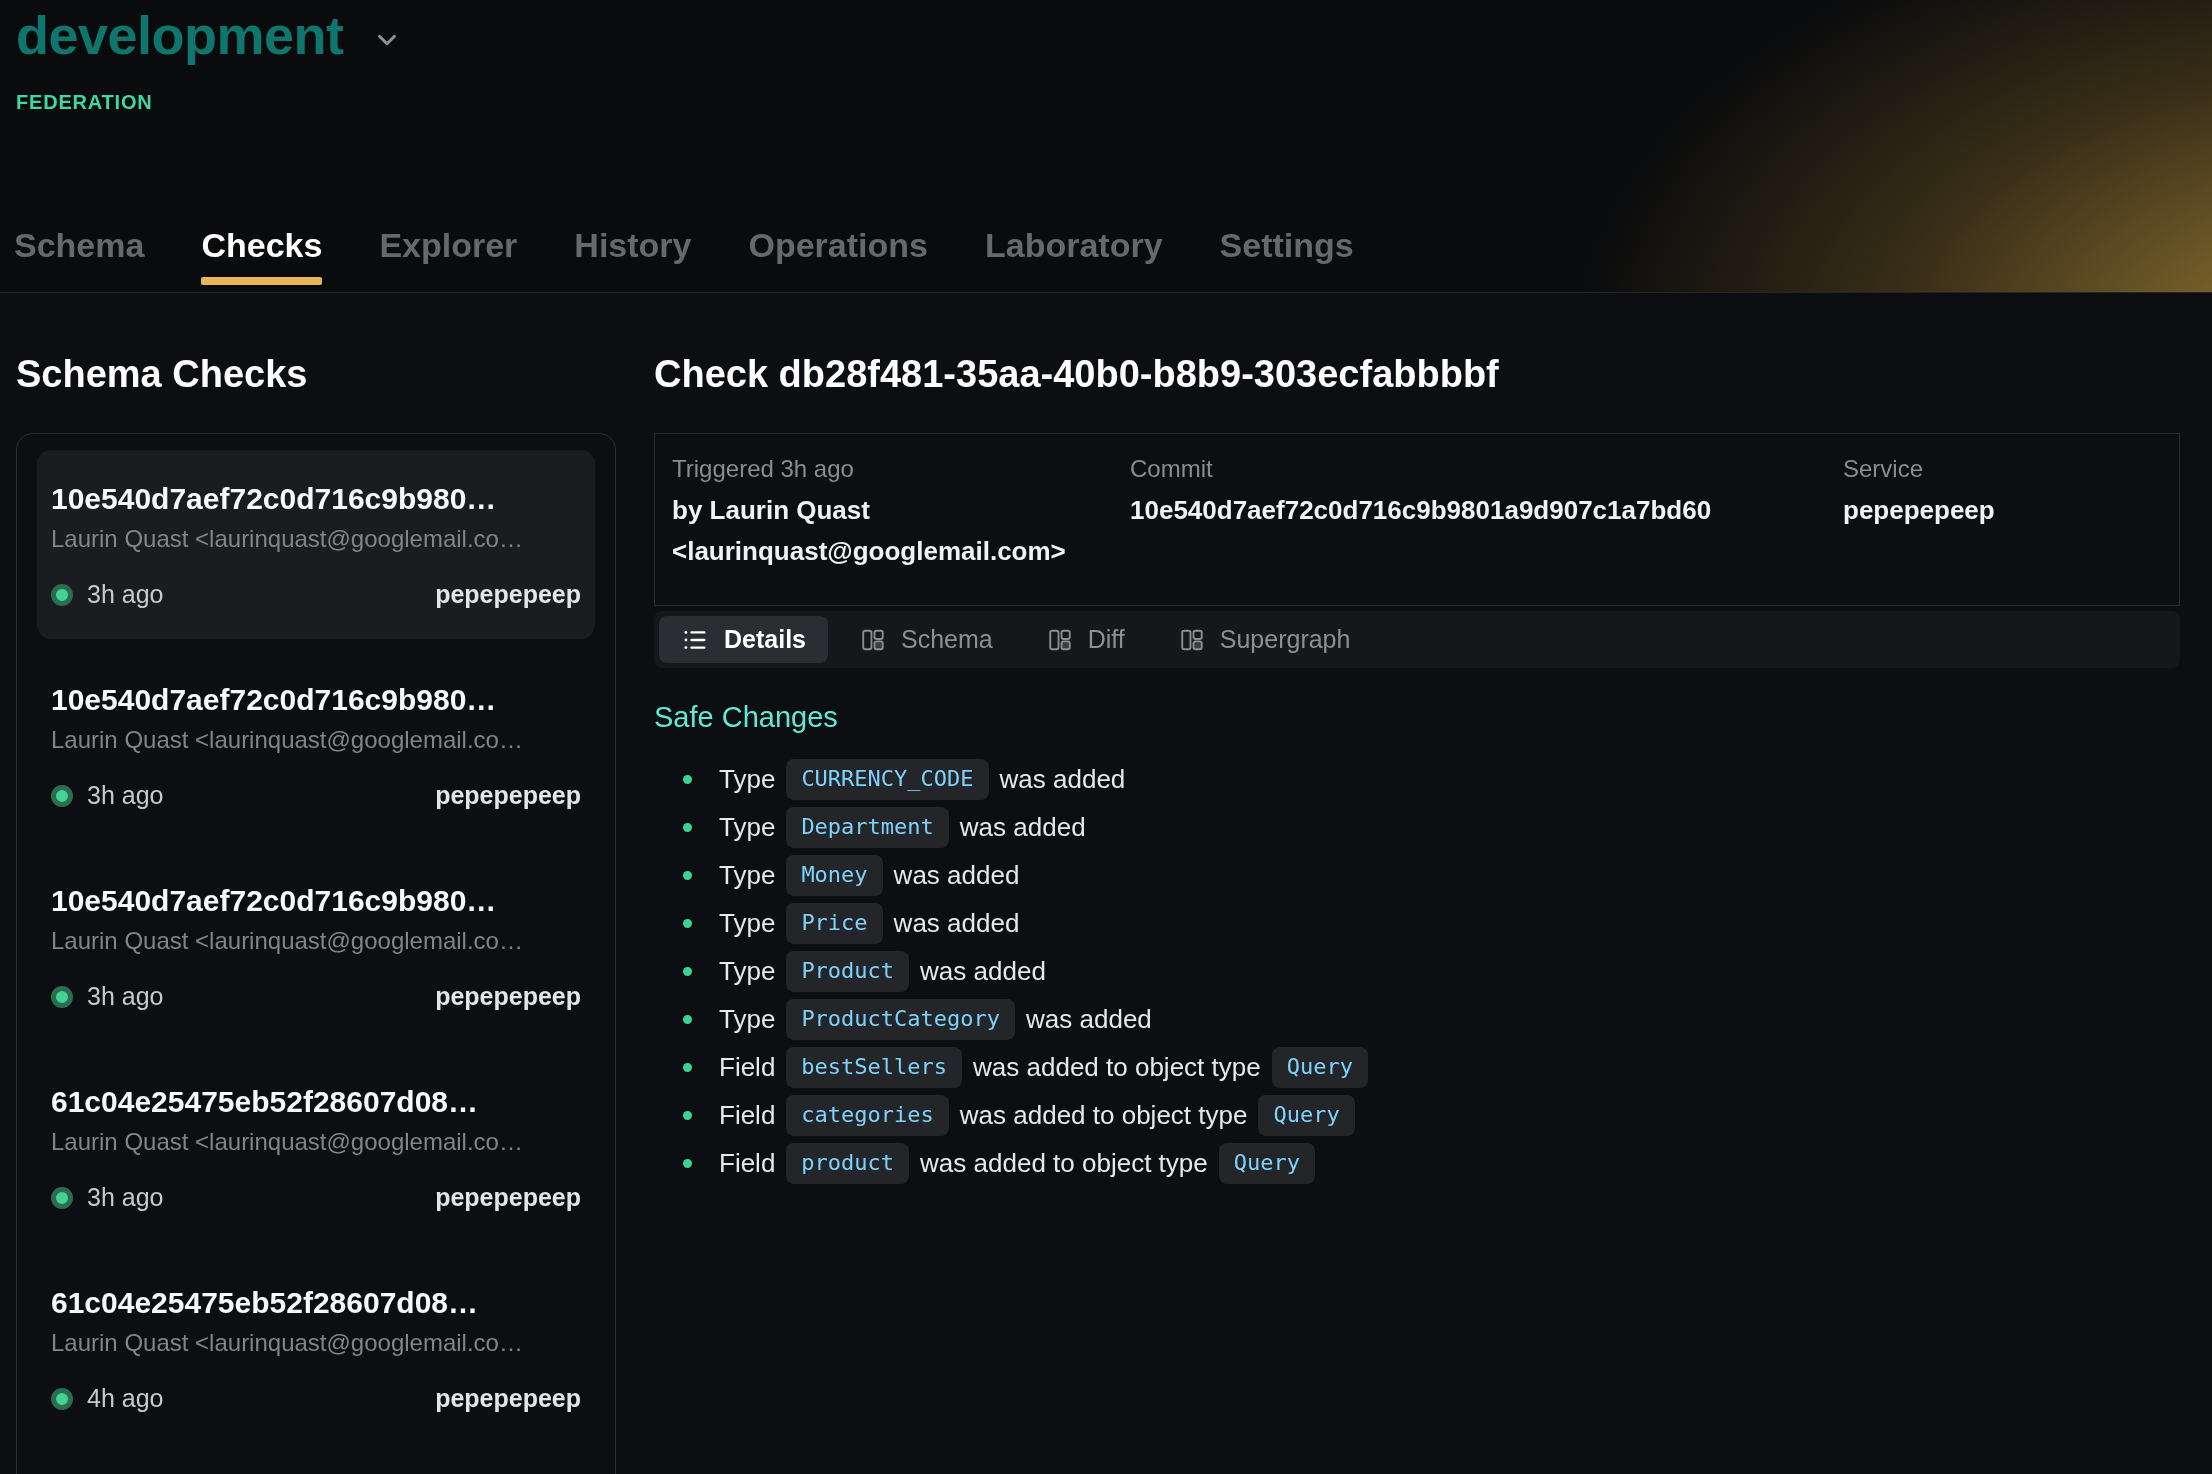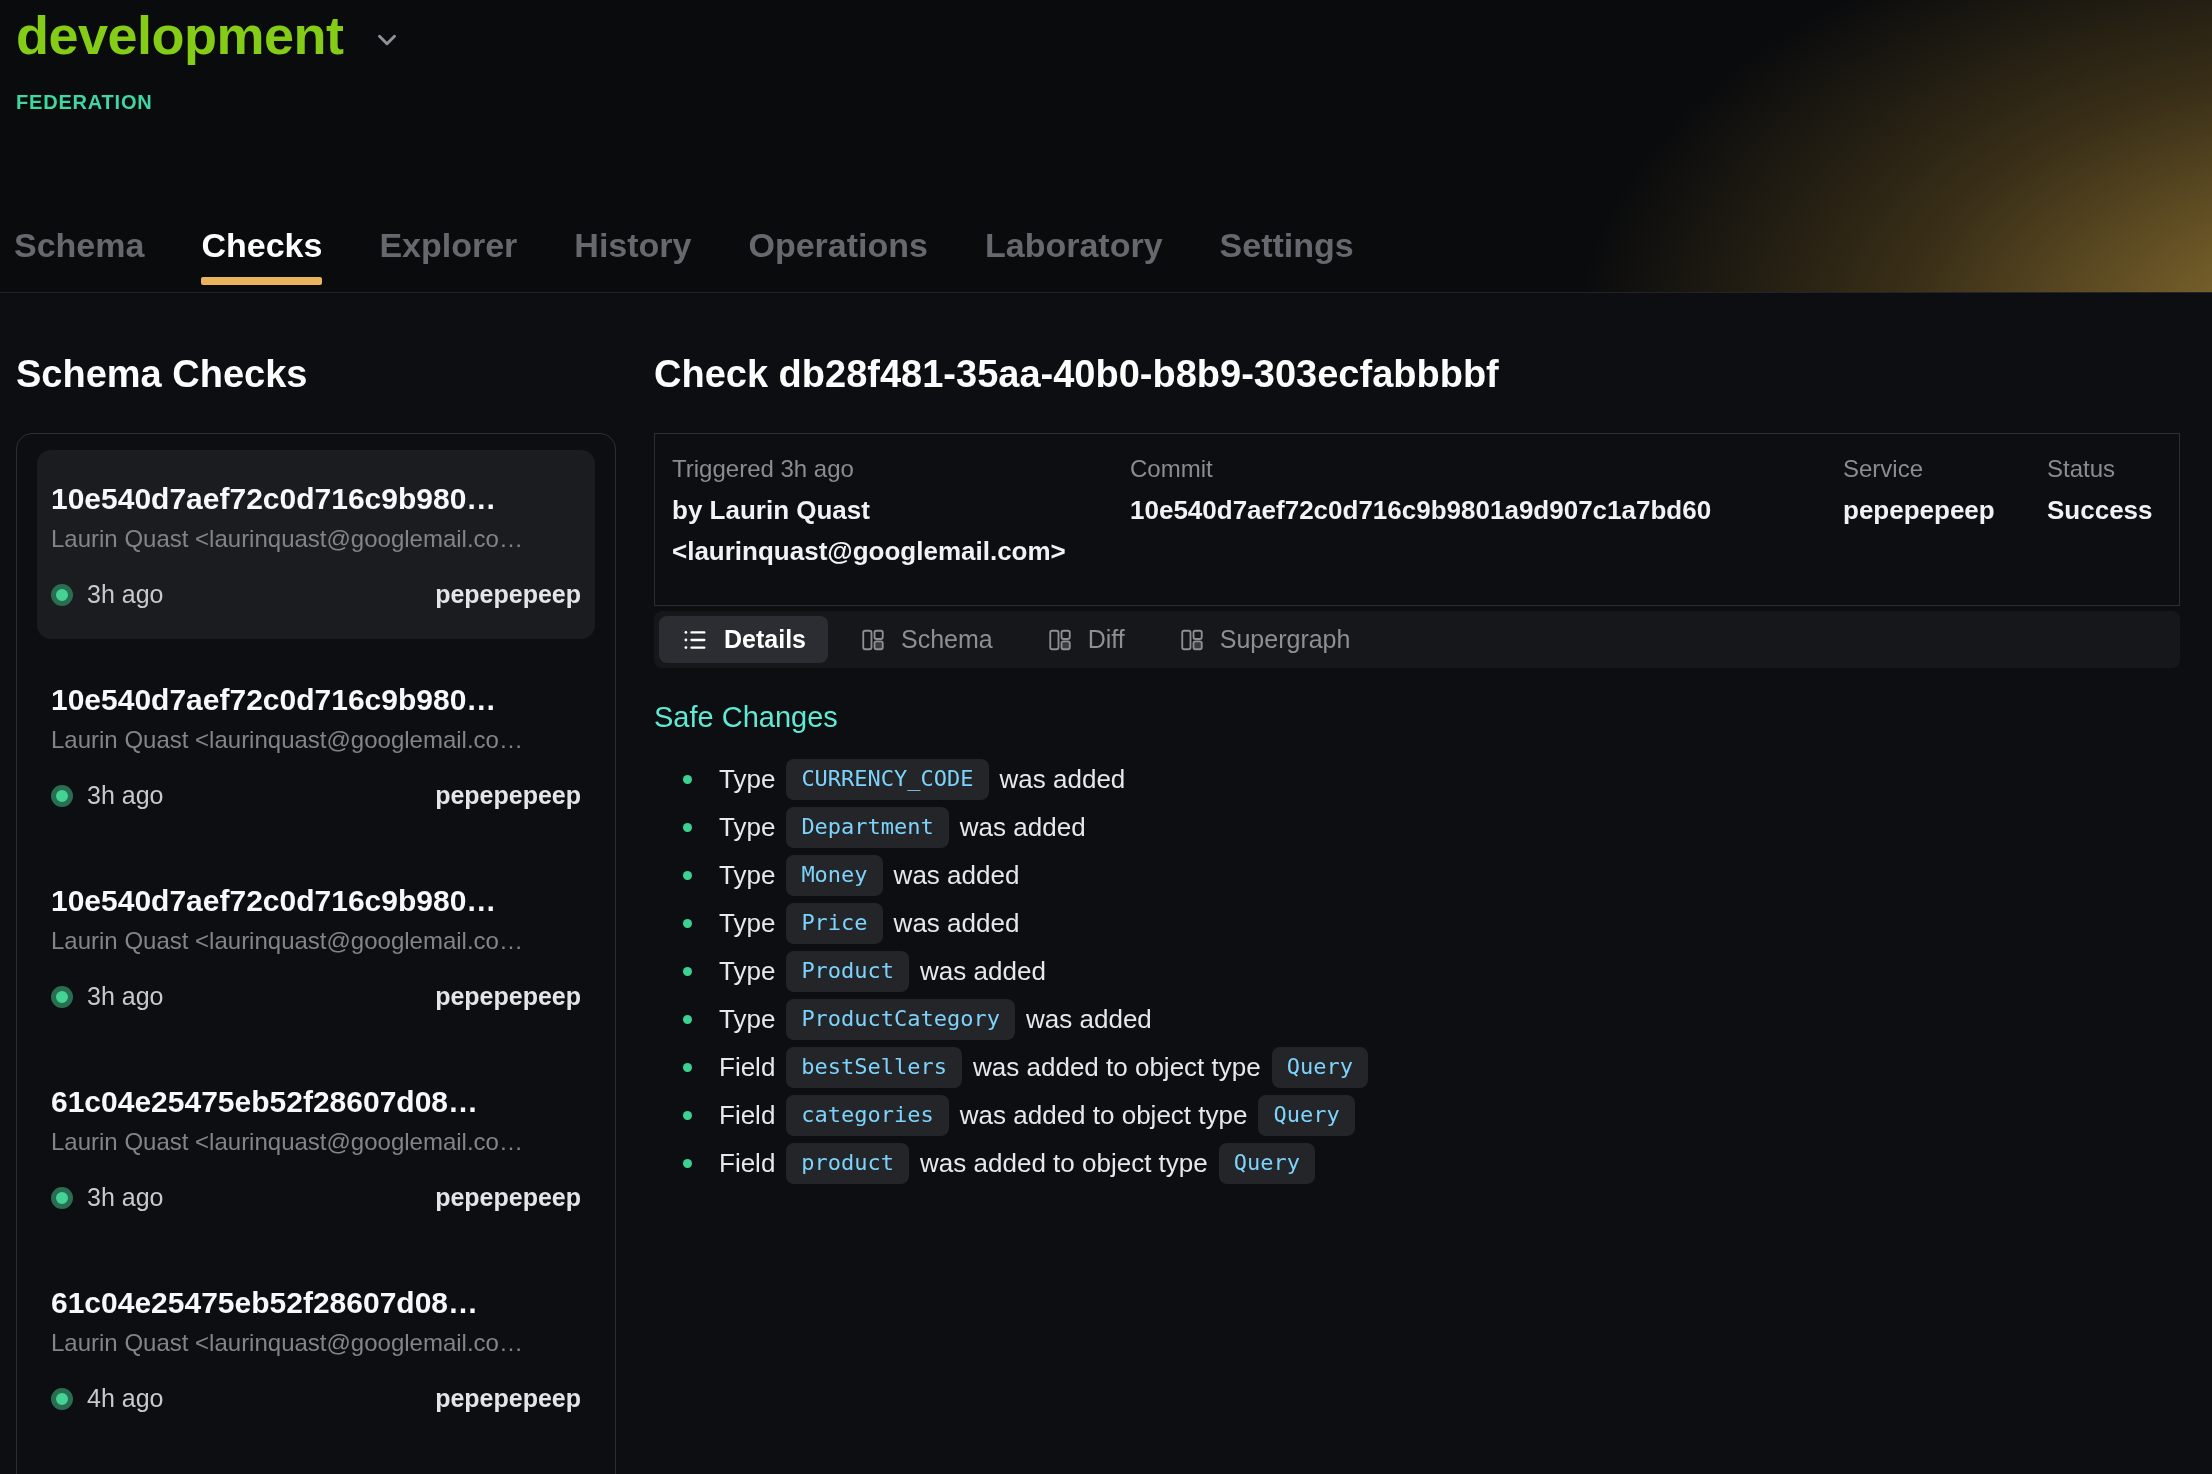--- a/index.html
+++ b/index.html
@@ -12,21 +12,21 @@
   }
 
   
   .topbar { position:relative; height:293px; background:#0a0b0d; border-bottom:1px solid #212329; }
   .topbar::before {
     content:""; position:absolute; inset:0; pointer-events:none;
     background:radial-gradient(1100px 640px at 107% 118%,
       rgba(226,180,72,0.66) 0%, rgba(170,132,48,0.30) 42%, rgba(0,0,0,0) 72%);
   }
   .workspace { position:absolute; left:16px; top:4px; display:flex; align-items:center; gap:28px; cursor:pointer; }
-  .workspace-name { font-size:54px; font-weight:700; letter-spacing:-0.5px; color:#84cc16; }
+  .workspace-name { font-size:54px; font-weight:700; letter-spacing:-0.5px; color:#0f766e; }
   .chevron { display:flex; align-items:center; color:#8f9197; margin-top:10px; }
   .badge-federation { position:absolute; left:16px; top:91px; font-size:20px; font-weight:700; letter-spacing:0.8px; color:#3fd6a2; }
 
   .nav-tabs { position:absolute; left:14px; bottom:0; display:flex; gap:57px; }
   .nav-tab { font-size:34px; font-weight:700; color:#66686e; padding-bottom:27px; position:relative; cursor:pointer; white-space:nowrap; }
   .nav-tab.active { color:#fff; }
   .nav-tab.active::after { content:""; position:absolute; left:0; right:0; bottom:7px; height:8px; border-radius:2px; background:#e9b45b; }
 
   
   .content { display:flex; }
@@ -171,24 +171,20 @@
         <div class="info-value">by Laurin Quast &lt;laurinquast@googlemail.com&gt;</div>
       </div>
       <div class="info-col c2">
         <div class="info-label">Commit</div>
         <div class="info-value">10e540d7aef72c0d716c9b9801a9d907c1a7bd60</div>
       </div>
       <div class="info-col c3">
         <div class="info-label">Service</div>
         <div class="info-value">pepepepeep</div>
       </div>
-      <div class="info-col c4">
-        <div class="info-label">Status</div>
-        <div class="info-value">Success</div>
-      </div>
     </div>
 
     <div class="detail-tabs">
       <div class="dtab active">
         <span class="icon">
           <svg width="28" height="28" viewBox="0 0 24 24">
               <g stroke="currentColor" stroke-width="2" stroke-linecap="round" fill="none">
                 <path d="M9 5.5h11M9 12h11M9 18.5h11"></path>
               </g>
               <g fill="currentColor">

